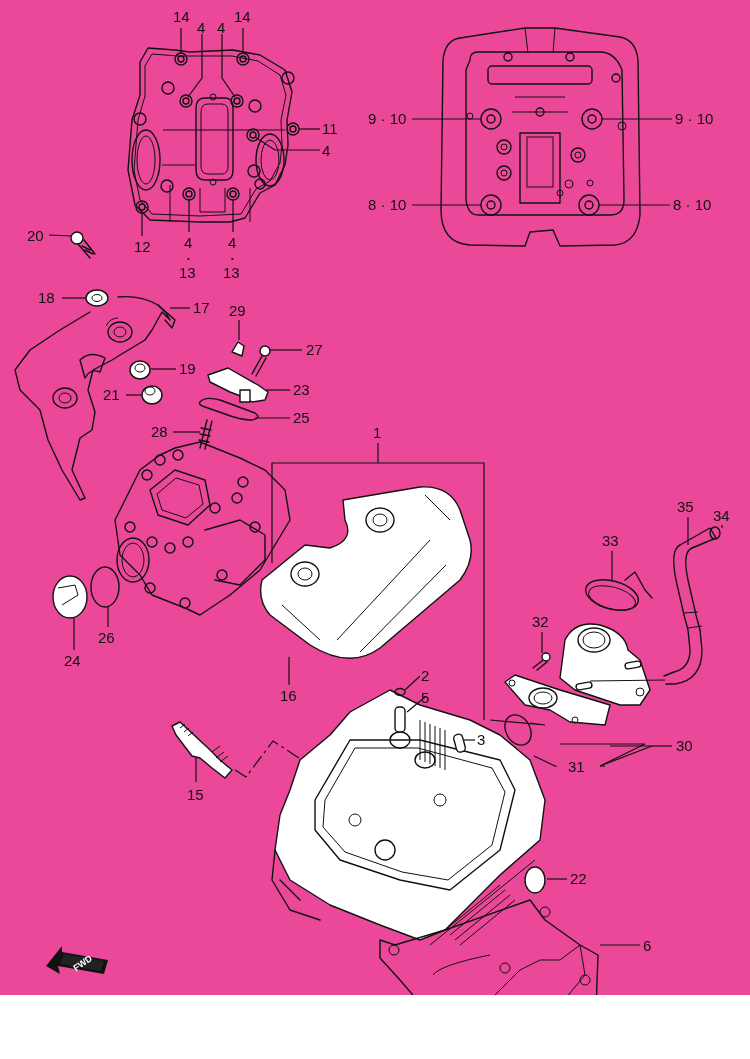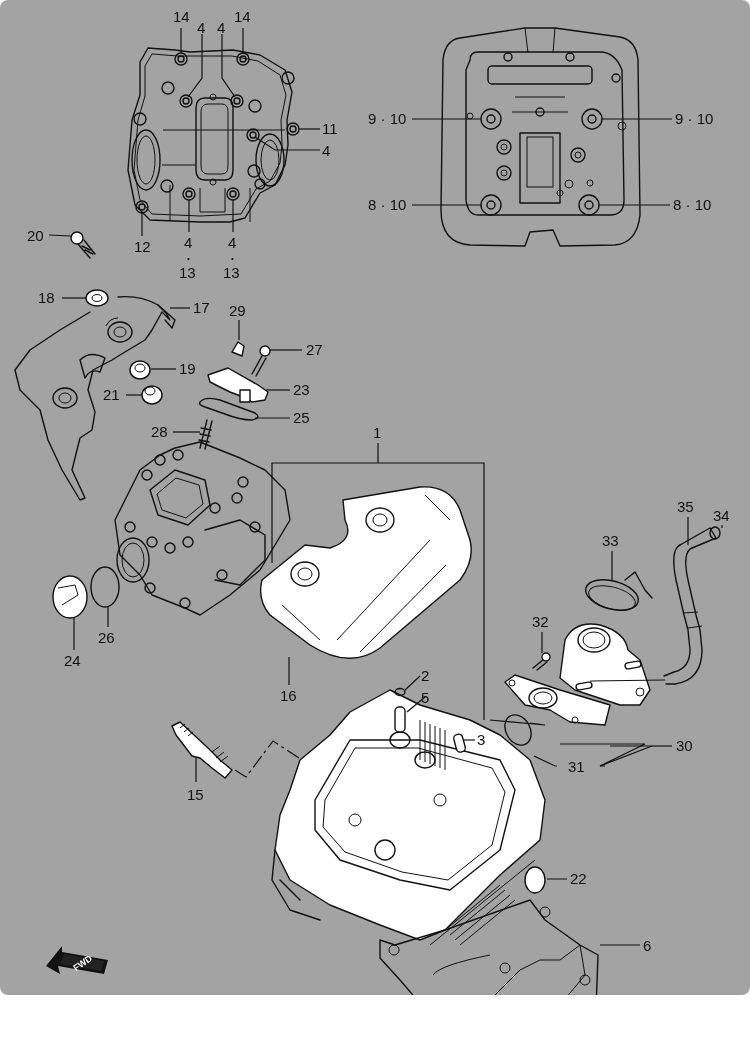--- a/index.html
+++ b/index.html
@@ -1,16 +1,16 @@
 <!DOCTYPE html>
 <html><head>
 <meta charset="utf-8">
 <style>
   html, body { margin: 0; padding: 0; background: #ffffff; }
-  #canvas { position: relative; width: 750px; height: 995px; overflow: hidden; background: #a3a3a3; border-radius: 8px; }
+  #canvas { position: relative; width: 750px; height: 995px; overflow: hidden; background: #ec4899; }
   svg { position: absolute; left: 0; top: 0; }
   .ln { fill: none; stroke: #111; stroke-width: 1.4; stroke-linecap: round; stroke-linejoin: round; }
   .thin { fill: none; stroke: #111; stroke-width: 1; }
   .lead { fill: none; stroke: #111; stroke-width: 1.2; }
   .wf { fill: #fff; stroke: #111; stroke-width: 1.4; stroke-linejoin: round; }
   text.lbl { font-family: "Liberation Sans", sans-serif; font-size: 15px; fill: #111; }
   text.fwd { font-family: "Liberation Sans", sans-serif; font-size: 9px; fill: #fff; font-weight: bold; }
 </style>
 </head>
 <body>

